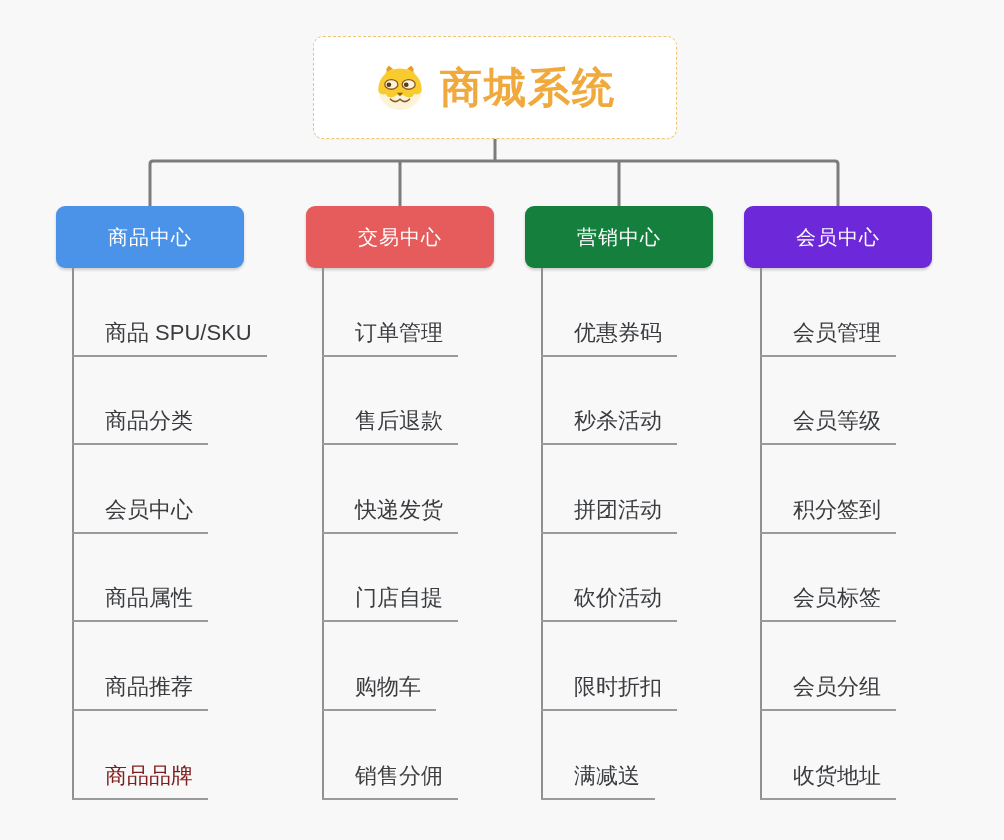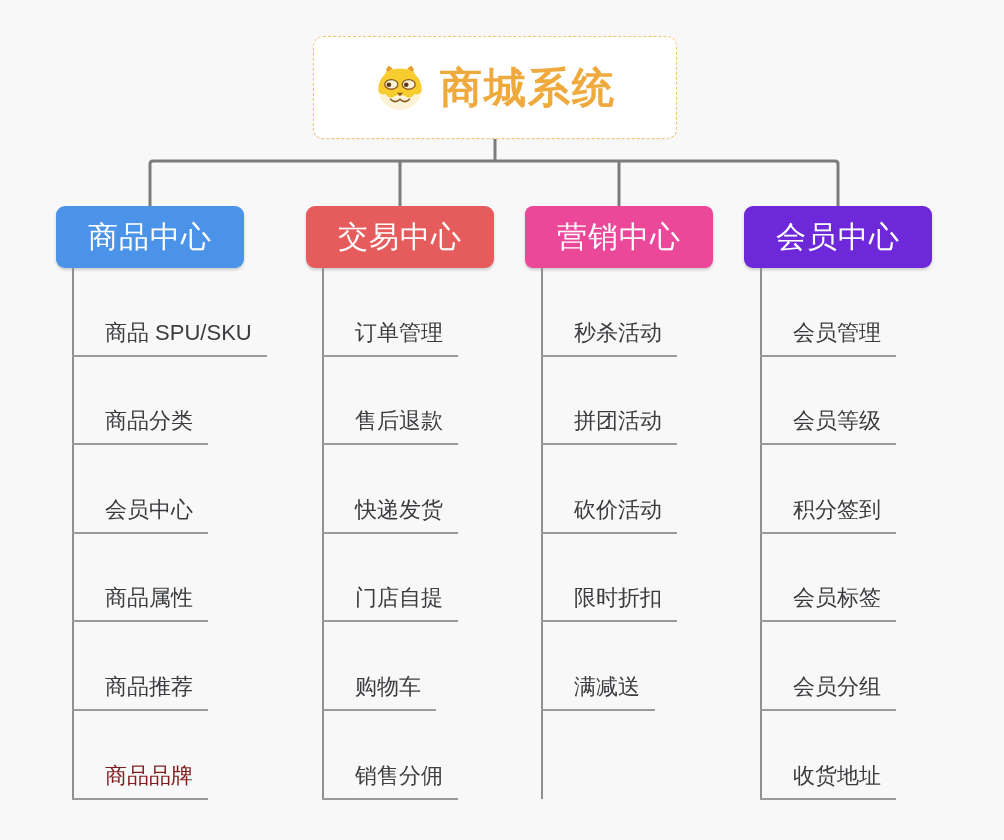--- a/index.html
+++ b/index.html
@@ -25,21 +25,21 @@
   .root-title { font-size:42px; font-weight:bold; letter-spacing:2px; white-space:nowrap; }
   .root-icon { width:52px; height:47px; flex:0 0 auto; }
 
   
   .branch { position:absolute; top:206px; z-index:2; }
   .branch-box {
     position:relative; width:188px; height:62px; border-radius:9px;
     display:flex; align-items:center; justify-content:center;
     box-shadow:0 2px 3px rgba(0,0,0,.18);
   }
-  .branch-label { color:#ffffff; font-size:30px; letter-spacing:1px; white-space:nowrap; }
+  .branch-label { color:#ffffff; font-size:20px; letter-spacing:1px; white-space:nowrap; }
   .trunk { position:absolute; left:16px; top:62px; width:2px; height:531px; background:#909090; }
   .leaves { position:absolute; left:16px; top:62px; }
   .leaf-slot { height:88.6px; display:flex; align-items:flex-end; }
   .leaf {
     font-size:22px; color:#3a3c3f; white-space:nowrap;
     padding:0 15px 7px 33px; border-bottom:2px solid #9a9a9a;
     cursor:default;
   }
 </style>
 </head>
@@ -122,25 +122,28 @@
       <div class="leaf-slot">
           <span class="leaf" style="border-bottom-color: rgb(154, 154, 154); color: rgb(58, 60, 63);">购物车</span>
         </div>
       <div class="leaf-slot">
           <span class="leaf" style="border-bottom-color: rgb(154, 154, 154); color: #404040;">销售分佣</span>
         </div>
     </div>
   </div>
 
   <div class="branch" style="left:525px;">
-    <div class="branch-box" style="background: #ec4899; border-radius: 8px;">
+    <div class="branch-box" style="background: #15803d;">
       <span class="branch-label">营销中心</span>
     </div>
     <div class="trunk" style="background: rgb(144, 144, 144);"></div>
     <div class="leaves">
+      <div class="leaf-slot">
+          <span class="leaf" style="border-bottom-color: rgb(154, 154, 154); color: rgb(58, 60, 63);">优惠券码</span>
+        </div>
       <div class="leaf-slot">
           <span class="leaf" style="border-bottom-color: rgb(154, 154, 154); color: rgb(58, 60, 63);">秒杀活动</span>
         </div>
       <div class="leaf-slot">
           <span class="leaf" style="border-bottom-color: rgb(154, 154, 154); color: rgb(58, 60, 63);">拼团活动</span>
         </div>
       <div class="leaf-slot">
           <span class="leaf" style="border-bottom-color: rgb(154, 154, 154); color: rgb(58, 60, 63);">砍价活动</span>
         </div>
       <div class="leaf-slot">

